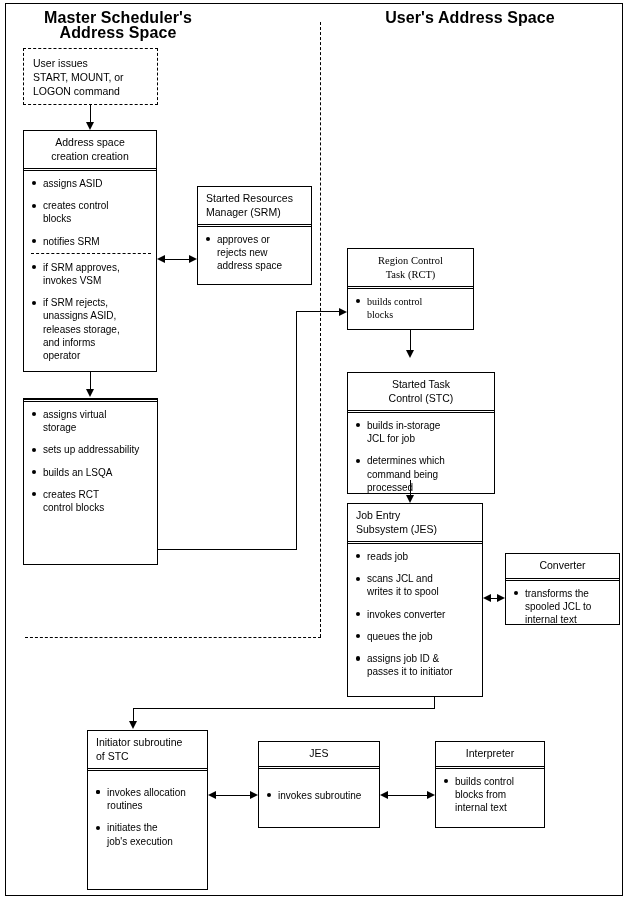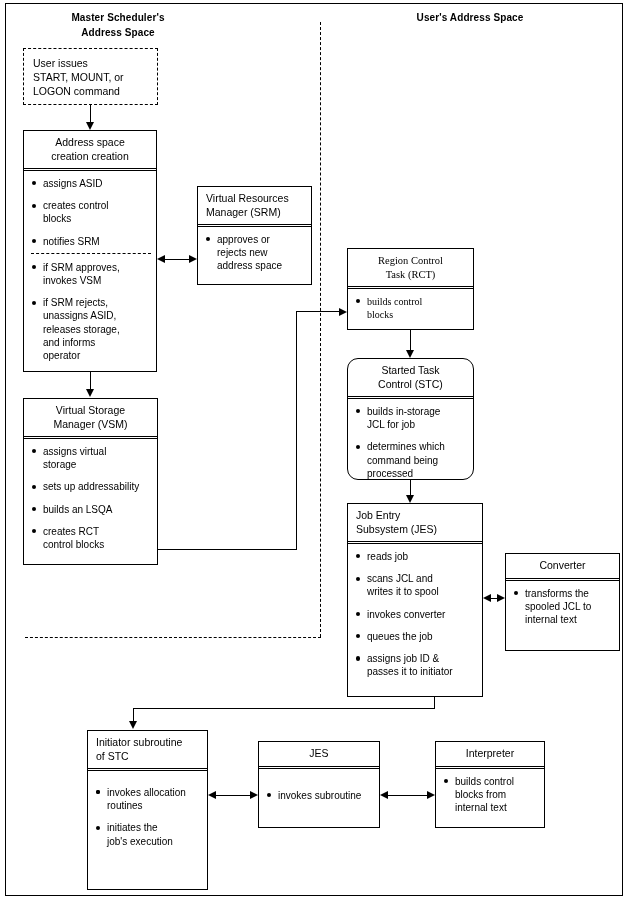--- a/index.html
+++ b/index.html
@@ -5,21 +5,21 @@
   html,body{margin:0;padding:0;background:#fff;}
   body{width:629px;height:901px;position:relative;
        font-family:"Liberation Sans","DejaVu Sans",sans-serif;
        color:#000;-webkit-font-smoothing:none;}
 
   
   #frame{position:absolute;left:5px;top:3px;width:618px;height:893px;
          border:1.5px solid #000;box-sizing:border-box;}
 
   
-  .heading{position:absolute;font-weight:bold;font-size:10px;
+  .heading{position:absolute;font-weight:bold;font-size:16px;
            line-height:15px;text-align:center;letter-spacing:.1px;}
 
   
   .vdash{position:absolute;width:0;border-left:1.4px dashed #000;}
   .hdash{position:absolute;height:0;border-top:1.4px dashed #000;}
 
   
   .box{position:absolute;border:1.4px solid #000;box-sizing:border-box;
        background:#fff;}
   .box.dashed{border:1.5px dashed #000;}
@@ -92,43 +92,39 @@
           <div class="inner-dash"></div>
         </li>
       <li><span class="bullet"></span><span>if SRM approves,<br>invokes VSM</span></li>
       <li><span class="bullet"></span><span>if SRM rejects,<br>unassigns ASID,<br>releases storage,<br>and informs<br>operator</span></li>
     </ul>
   </div>
 </div>
 
 <div class="box" style="left:197px;top:186px;width:115px;height:99px;">
   <div class="box-title left">
-    <div>Virtual Resources</div>
+    <div>Started Resources</div>
     <div>Manager (SRM)</div>
   </div>
   <div class="divider2"></div>
   <div class="box-body">
     <ul class="items">
       <li><span class="bullet"></span><span>approves or<br>rejects new<br>address space</span></li>
     </ul>
   </div>
 </div>
 
 <div class="line hline" style="left:165px;top:259px;width:24px;"></div>
 <div class="arrow arr-left" style="left:157px;top:255.3px;"></div>
 <div class="arrow arr-right" style="left:189px;top:255.3px;"></div>
 
 <div class="line vline" style="left:89.5px;top:372px;height:17px;"></div>
 <div class="arrow arr-down" style="left:85.5px;top:389px;"></div>
 
 <div class="box" style="left:23px;top:398px;width:135px;height:167px;">
-  <div class="box-title">
-    <div>Virtual Storage</div>
-    <div>Manager (VSM)</div>
-  </div>
   <div class="divider2"></div>
   <div class="box-body">
     <ul class="items">
       <li><span class="bullet"></span><span>assigns virtual<br>storage</span></li>
       <li><span class="bullet"></span><span>sets up addressability</span></li>
       <li><span class="bullet"></span><span>builds an LSQA</span></li>
       <li><span class="bullet"></span><span>creates RCT<br>control blocks</span></li>
     </ul>
   </div>
 </div>
@@ -147,21 +143,21 @@
   <div class="box-body">
     <ul class="items">
       <li><span class="bullet"></span><span>builds control<br>blocks</span></li>
     </ul>
   </div>
 </div>
 
 <div class="line vline" style="left:409.5px;top:330px;height:20px;"></div>
 <div class="arrow arr-down" style="left:405.5px;top:350px;"></div>
 
-<div class="box" style="left:347px;top:358px;width:127px;height:122px;border-radius:11px;">
+<div class="box" style="left:347px;top:372px;width:148px;height:122px;">
   <div class="box-title">
     <div>Started Task</div>
     <div>Control (STC)</div>
   </div>
   <div class="divider2"></div>
   <div class="box-body">
     <ul class="items">
       <li><span class="bullet"></span><span>builds in-storage<br>JCL for job</span></li>
       <li><span class="bullet"></span><span>determines which<br>command being<br>processed</span></li>
     </ul>
@@ -185,21 +181,21 @@
       <li><span class="bullet"></span><span>queues the job</span></li>
       <li><span class="bullet"></span><span>assigns job ID &amp;<br>passes it to initiator</span></li>
     </ul>
   </div>
 </div>
 
 <div class="line hline" style="left:491px;top:598px;width:9px;"></div>
 <div class="arrow arr-left" style="left:483px;top:594.3px;"></div>
 <div class="arrow arr-right" style="left:497px;top:594.3px;"></div>
 
-<div class="box" style="left:505px;top:553px;width:115px;height:98px;">
+<div class="box" style="left:505px;top:553px;width:115px;height:72px;">
   <div class="box-title">
     <div>Converter</div>
   </div>
   <div class="divider2"></div>
   <div class="box-body">
     <ul class="items">
       <li><span class="bullet"></span><span>transforms the<br>spooled JCL to<br>internal text</span></li>
     </ul>
   </div>
 </div>

